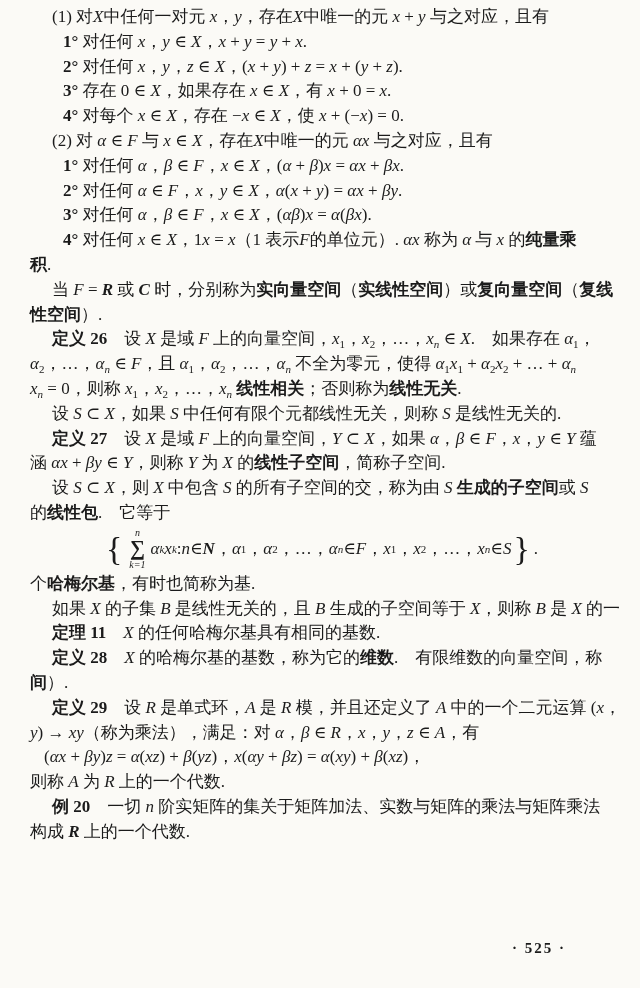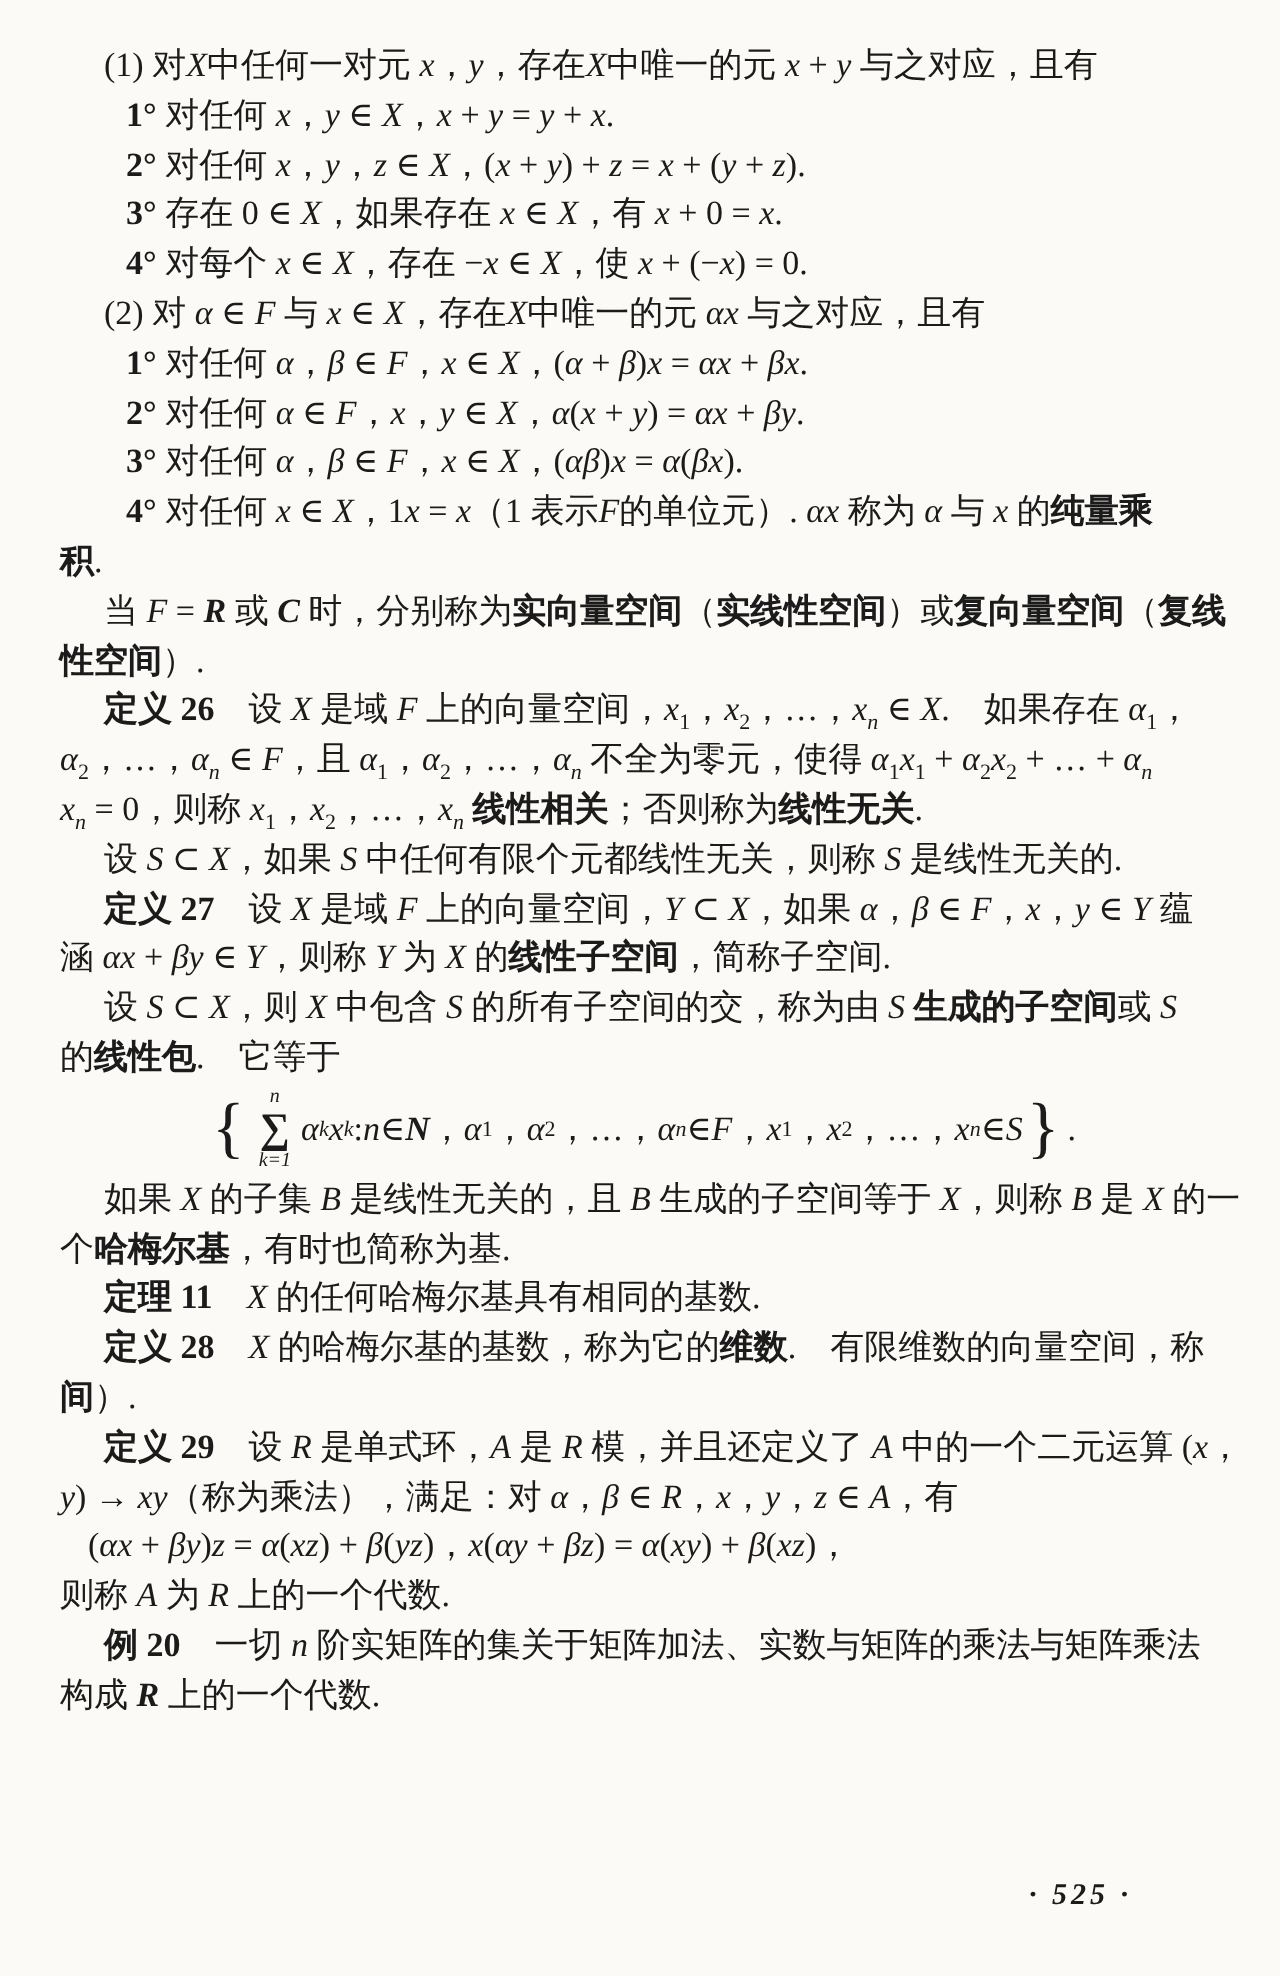--- a/index.html
+++ b/index.html
@@ -2,40 +2,40 @@
 <html><head>
 <meta charset="utf-8">
 <style>
   html,body { margin:0; padding:0; }
   body {
     width:640px; height:988px; overflow:hidden;
     background:#fbfaf6; color:#1b1b1b;
     font-family:"Liberation Serif","DejaVu Serif",serif;
   }
   #page { position:relative; width:640px; height:988px; background:#fbfaf6; }
-  #lines { position:absolute; left:30px; top:21px; width:582px; }
+  #lines { position:absolute; left:30px; top:5px; width:582px; }
   .line { height:24.8px; line-height:24.8px; font-size:17px; white-space:nowrap; }
   .ind-para { padding-left:22px; }
   .ind-list { padding-left:33px; }
   .ind-eq   { padding-left:14px; }
   .bold { font-weight:700; }
   .math { font-family:"Liberation Serif",serif; font-style:italic; }
   sub { font-size:11px; line-height:0; }
   .formula {
     height:46px; display:flex; align-items:center; justify-content:center;
     font-size:17px; white-space:nowrap;
   }
   .brace { font-size:34px; font-weight:400; line-height:1; padding:0 2px; }
   .sigma { display:inline-flex; flex-direction:column; align-items:center; margin:0 5px; }
   .sigma .lim { font-size:10px; line-height:11px; }
   .sigma .sym { font-size:21px; line-height:21px; font-weight:600; font-style:normal; }
   .formula-tail { margin-left:2px; }
   #page-number {
     position:absolute; top:940px; right:74px;
-    font-size:15px; letter-spacing:2px; font-weight:600;font-style:italic;
+    font-size:15px; letter-spacing:2px; font-weight:600;
   }
 </style>
 </head>
 <body>
 
 <div id="page">
   <div id="lines">
       <div class="line ind-para"><span class="">(1) 对</span><span class="math">X</span><span class="">中任何一对元 </span><span class="math">x</span><span class="">，</span><span class="math">y</span><span class="">，存在</span><span class="math">X</span><span class="">中唯一的元 </span><span class="math">x</span><span class=""> + </span><span class="math">y</span><span class=""> 与之对应，且有</span></div>
       <div class="line ind-list"><span class="bold">1° </span><span class="">对任何 </span><span class="math">x</span><span class="">，</span><span class="math">y</span><span class=""> ∈ </span><span class="math">X</span><span class="">，</span><span class="math">x</span><span class=""> + </span><span class="math">y</span><span class=""> = </span><span class="math">y</span><span class=""> + </span><span class="math">x</span><span class="">.</span></div>
       <div class="line ind-list"><span class="bold">2° </span><span class="">对任何 </span><span class="math">x</span><span class="">，</span><span class="math">y</span><span class="">，</span><span class="math">z</span><span class=""> ∈ </span><span class="math">X</span><span class="">，(</span><span class="math">x</span><span class=""> + </span><span class="math">y</span><span class="">) + </span><span class="math">z</span><span class=""> = </span><span class="math">x</span><span class=""> + (</span><span class="math">y</span><span class=""> + </span><span class="math">z</span><span class="">).</span></div>
@@ -90,22 +90,22 @@
         <span class="math">x</span>
         <sub>2</sub>
         <span class="">，…，</span>
         <span class="math">x</span>
         <sub class="math">n</sub>
         <span class=""> ∈ </span>
         <span class="math">S</span>
         <span class="brace">}</span>
         <span class="formula-tail">.</span>
       </div>
+      <div class="line"><span class="">个</span><span class="bold">哈梅尔基</span><span class="">，有时也简称为基.</span></div>
       <div class="line ind-para"><span class="">如果 </span><span class="math">X</span><span class=""> 的子集 </span><span class="math">B</span><span class=""> 是线性无关的，且 </span><span class="math">B</span><span class=""> 生成的子空间等于 </span><span class="math">X</span><span class="">，则称 </span><span class="math">B</span><span class=""> 是 </span><span class="math">X</span><span class=""> 的一</span></div>
-      <div class="line"><span class="">个</span><span class="bold">哈梅尔基</span><span class="">，有时也简称为基.</span></div>
       <div class="line ind-para"><span class="bold">定理 11</span><span class="">　</span><span class="math">X</span><span class=""> 的任何哈梅尔基具有相同的基数.</span></div>
       <div class="line ind-para"><span class="bold">定义 28</span><span class="">　</span><span class="math">X</span><span class=""> 的哈梅尔基的基数，称为它的</span><span class="bold">维数</span><span class="">.　有限维数的向量空间，称</span></div>
       <div class="line"><span class="bold">间</span><span class="">）.</span></div>
       <div class="line ind-para"><span class="bold">定义 29</span><span class="">　设 </span><span class="math">R</span><span class=""> 是单式环，</span><span class="math">A</span><span class=""> 是 </span><span class="math">R</span><span class=""> 模，并且还定义了 </span><span class="math">A</span><span class=""> 中的一个二元运算 (</span><span class="math">x</span><span class="">，</span></div>
       <div class="line"><span class="math">y</span><span class="">) → </span><span class="math">xy</span><span class="">（称为乘法），满足：对 </span><span class="math">α</span><span class="">，</span><span class="math">β</span><span class=""> ∈ </span><span class="math">R</span><span class="">，</span><span class="math">x</span><span class="">，</span><span class="math">y</span><span class="">，</span><span class="math">z</span><span class=""> ∈ </span><span class="math">A</span><span class="">，有</span></div>
       <div class="line ind-eq"><span class="">(</span><span class="math">αx</span><span class=""> + </span><span class="math">βy</span><span class="">)</span><span class="math">z</span><span class=""> = </span><span class="math">α</span><span class="">(</span><span class="math">xz</span><span class="">) + </span><span class="math">β</span><span class="">(</span><span class="math">yz</span><span class="">)，</span><span class="math">x</span><span class="">(</span><span class="math">αy</span><span class=""> + </span><span class="math">βz</span><span class="">) = </span><span class="math">α</span><span class="">(</span><span class="math">xy</span><span class="">) + </span><span class="math">β</span><span class="">(</span><span class="math">xz</span><span class="">)，</span></div>
       <div class="line"><span class="">则称 </span><span class="math">A</span><span class=""> 为 </span><span class="math">R</span><span class=""> 上的一个代数.</span></div>
       <div class="line ind-para"><span class="bold">例 20</span><span class="">　一切 </span><span class="math">n</span><span class=""> 阶实矩阵的集关于矩阵加法、实数与矩阵的乘法与矩阵乘法</span></div>
       <div class="line"><span class="">构成 </span><span class="math bold">R</span><span class=""> 上的一个代数.</span></div>
     </div>

